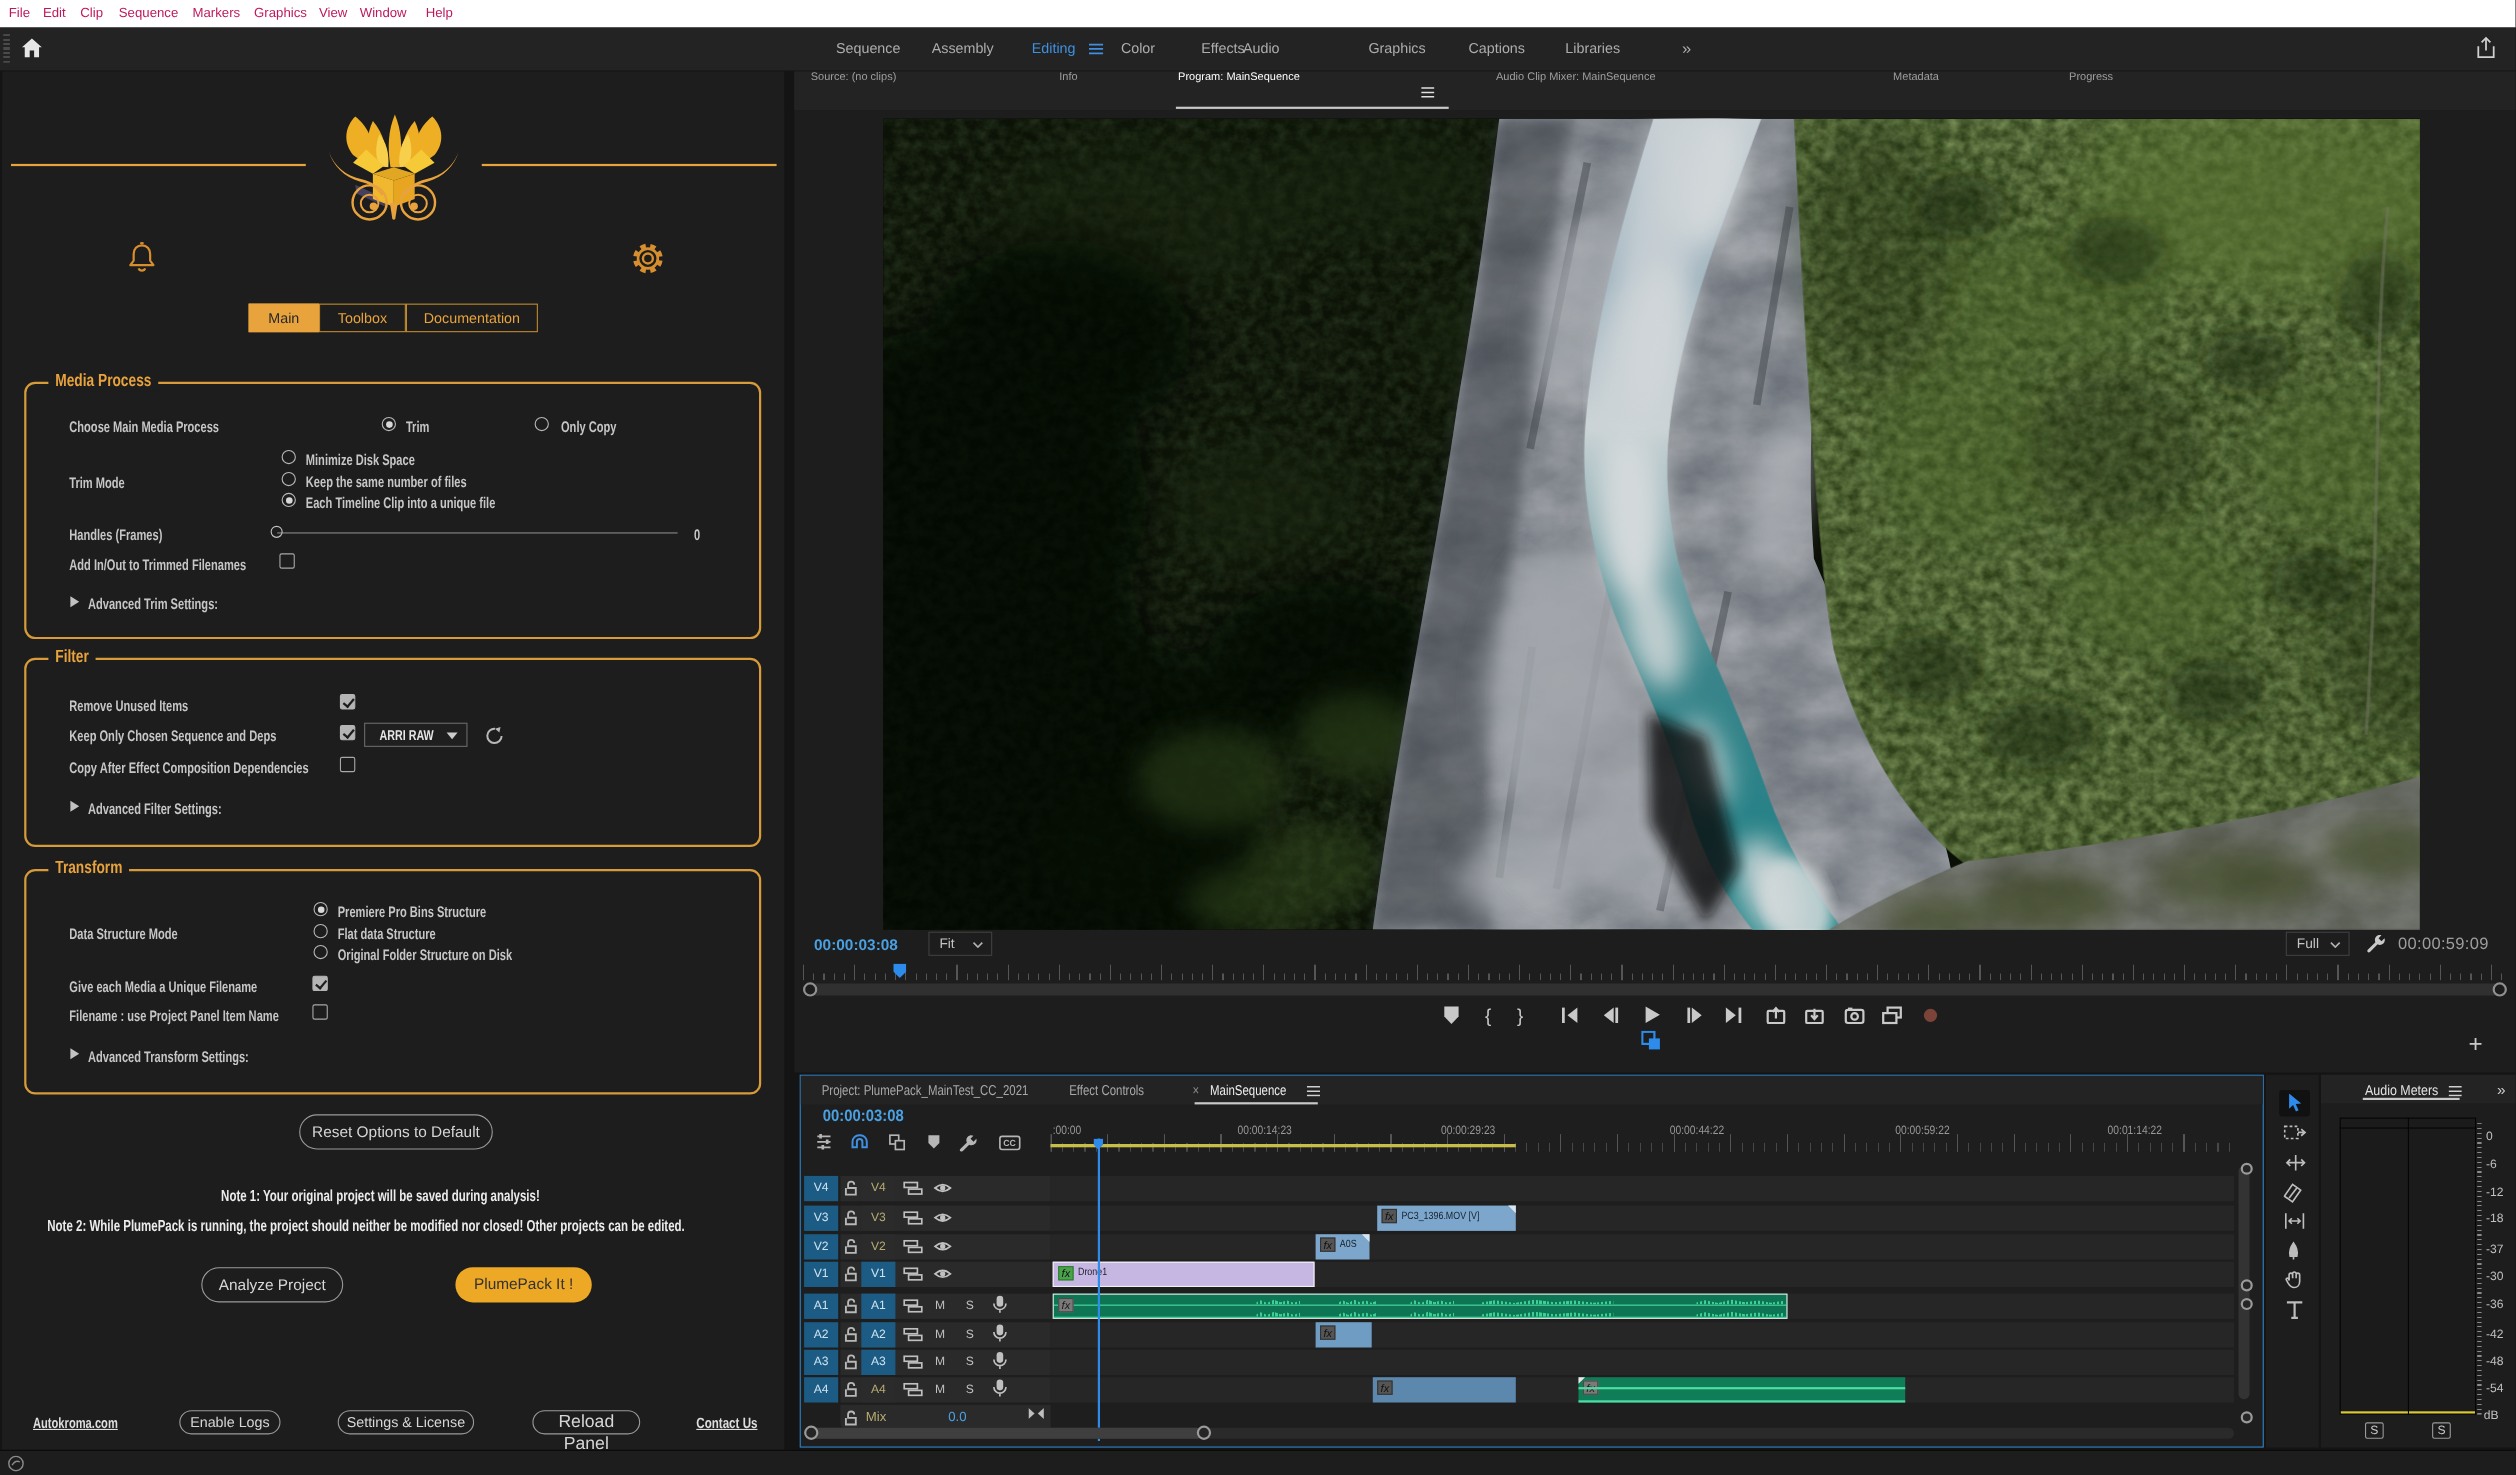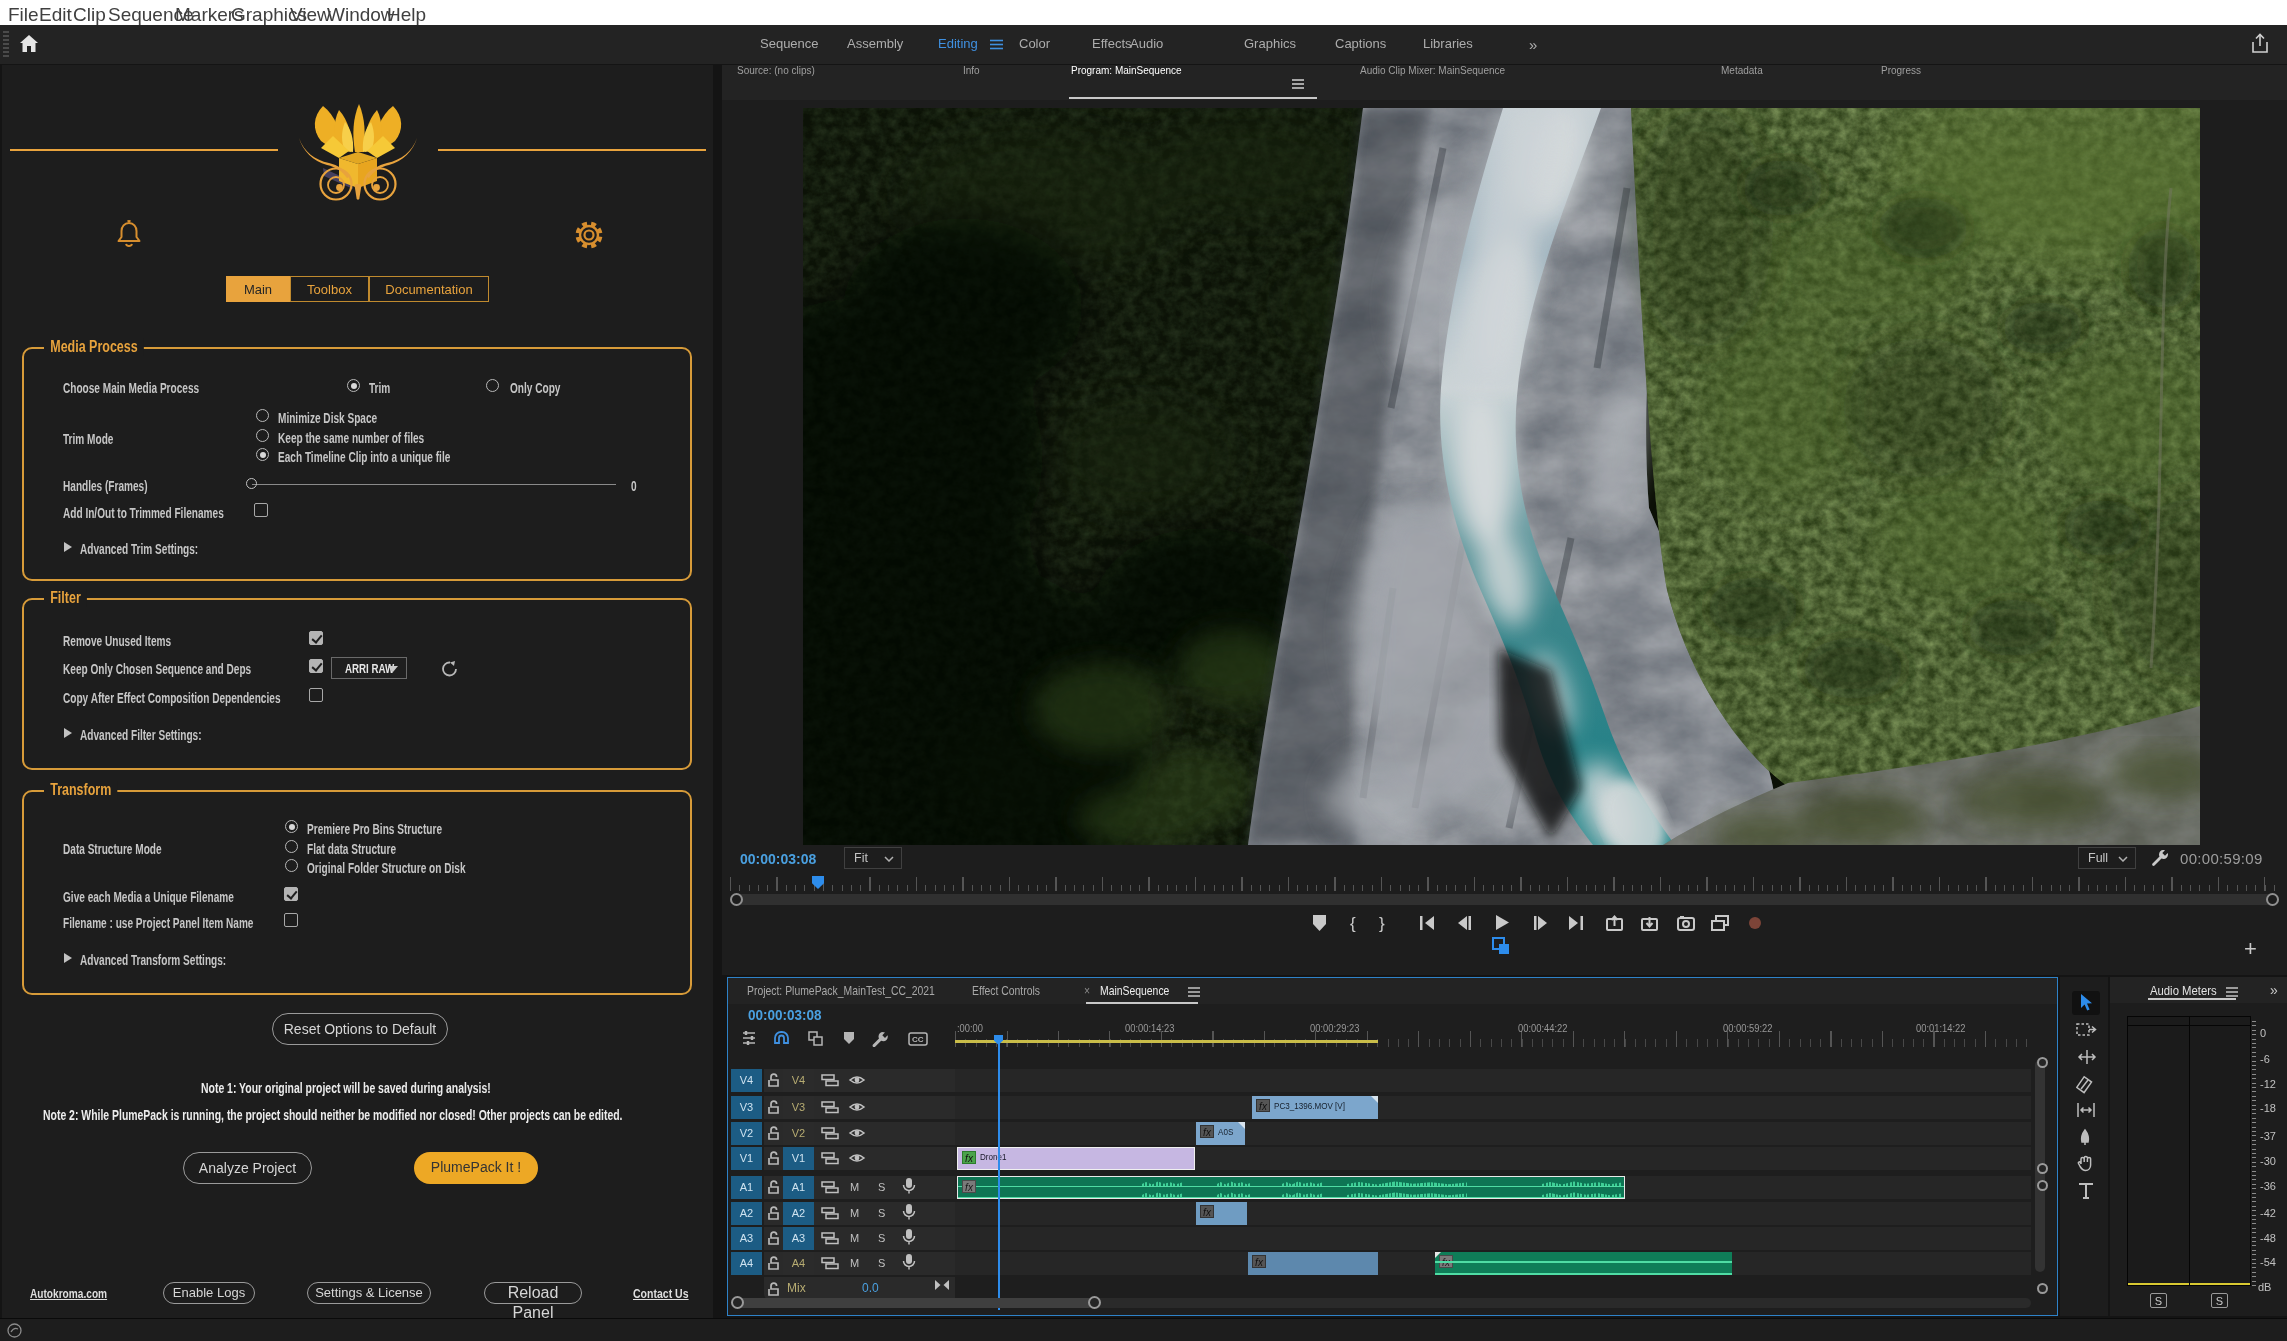--- a/index.html
+++ b/index.html
@@ -2,21 +2,21 @@
 <html><head>
 <meta charset="utf-8">
 <style>
 * { margin:0; padding:0; box-sizing:border-box; }
 html,body { width:2287px; height:1341px; background:#1d1d1d; overflow:hidden; }
 body { font-family:"Liberation Sans", sans-serif; }
 #app { position:relative; width:2287px; height:1341px; background:#141414; }
 .abs { position:absolute; }
 
 
-#menubar { left:0; top:0; width:2287px; height:25px; background:#ffffff; color:#404040; font-size:19px; }
+#menubar { left:0; top:0; width:2287px; height:25px; background:#ffffff; color:#be185d; font-size:12px; }
 #menubar span { position:absolute; top:4px; }
 
 
 #topbar { left:0; top:25px; width:2287px; height:39px; background:#232323; }
 .wstab { position:absolute; top:11px; font-size:13px; color:#adadad; }
 .wstab.active { color:#3f90e0; }
 
 
 #lpanel { left:2px; top:65px; width:711px; height:1253px; background:#1d1d1d; }
 #lphead { position:absolute; left:0; top:0; width:711px; height:35px; background:#232323; }
@@ -185,21 +185,21 @@
       <div class="check" style="left:252px;top:403px"></div>
       <div class="tri" style="left:62px;top:442px"></div>
       <span class="lbl" style="left:78px;top:441px">Advanced Trim Settings:</span>
 
       <div class="box" style="left:20px;top:498px;width:670px;height:172px"></div>
       <span class="boxlbl" style="left:42px;top:489px">Filter</span>
       <span class="lbl" style="left:61px;top:533px">Remove Unused Items</span>
       <div class="check on" style="left:307px;top:531px"></div>
       <span class="lbl" style="left:61px;top:561px">Keep Only Chosen Sequence and Deps</span>
       <div class="check on" style="left:307px;top:559px"></div>
-      <div class="abs" style="left:329px;top:557px;width:76px;height:22px;border:1px solid #6a6a6a;background:#1f1f1f">
+      <div class="abs" style="left:329px;top:557px;width:94px;height:22px;border:1px solid #6a6a6a;background:#1f1f1f">
         <span style="position:absolute;left:13px;top:3px;font-size:13px;color:#e6e6e6;font-weight:bold;transform:scaleX(0.75);transform-origin:0 0;white-space:nowrap">ARRI RAW</span>
         <div style="position:absolute;right:8px;top:8px;width:0;height:0;border-top:6px solid #cccccc;border-left:5px solid transparent;border-right:5px solid transparent"></div>
       </div>
       <svg class="abs" style="left:439px;top:560px" width="18" height="18" viewBox="0 0 18 18" fill="none" stroke="#b8b8b8" stroke-width="1.8">
         <path d="M15 9 A6.5 6.5 0 1 1 9 2.5"></path>
           <path d="M9 2.5 L14 1 L13 6 Z" fill="#b8b8b8" stroke="none"></path>
       </svg>
       <span class="lbl" style="left:61px;top:590px">Copy After Effect Composition Dependencies</span>
       <div class="check" style="left:307px;top:588px"></div>
       <div class="tri" style="left:62px;top:628px"></div>

